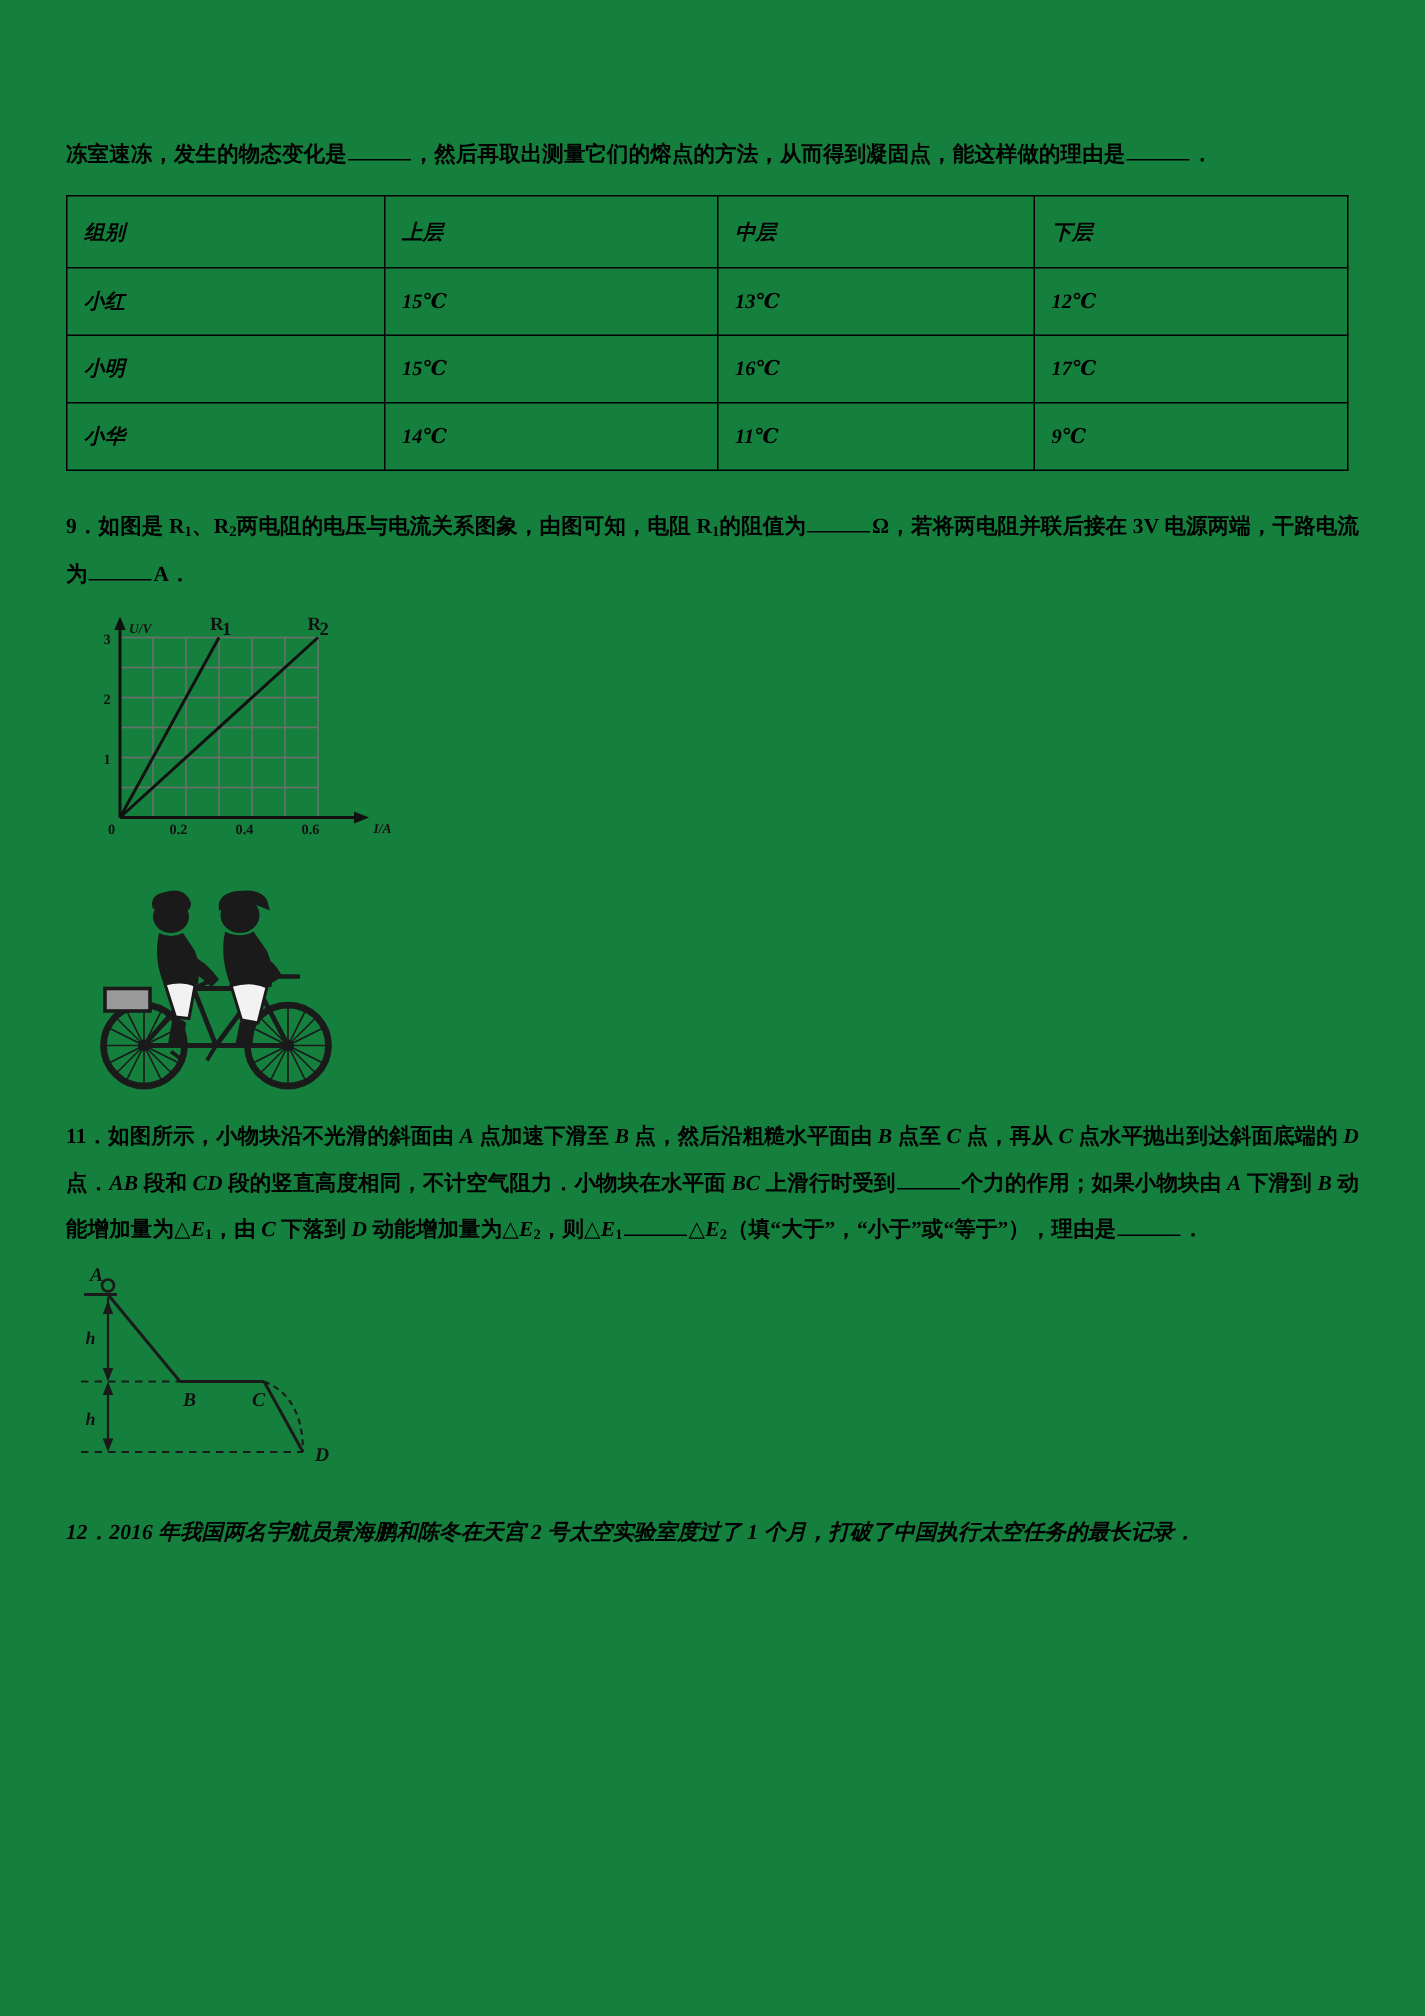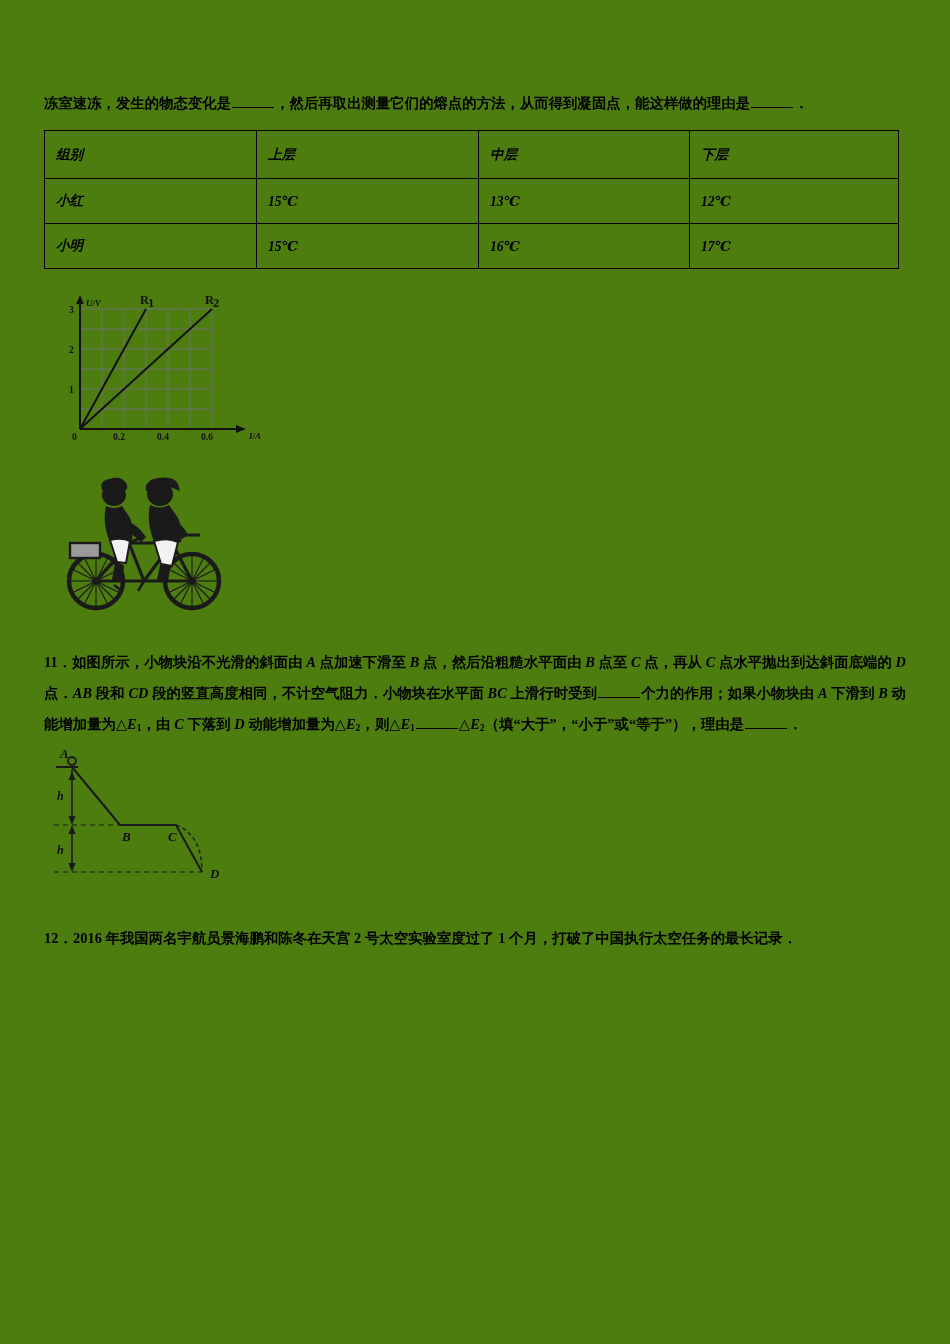--- a/index.html
+++ b/index.html
@@ -14,21 +14,21 @@
     position: relative;
     font-family: "Liberation Serif", "DejaVu Serif", serif;
     color: #000000;
     overflow: hidden;
   }
   .page {
     position: absolute;
     left: 0; top: 0;
     width: 950px;
     height: 1344px;
-    background: #4d7c0f;
+    background: #15803d;
   }
   .content {
     position: absolute;
     left: 44px;
     top: 88px;
     width: 862px;
   }
   .qtext {
     font-size: 14.3px;
     line-height: 31px;
@@ -150,24 +150,33 @@
           <td>15℃</td>
           <td>13℃</td>
           <td>12℃</td>
         </tr>
         <tr>
           <td>小明</td>
           <td>15℃</td>
           <td>16℃</td>
           <td>17℃</td>
         </tr>
+        <tr class="row-sep-light">
+          <td>小华</td>
+          <td>14℃</td>
+          <td>11℃</td>
+          <td>9℃</td>
+        </tr>
       </tbody>
     </table>
 
     <div class="qblock" style="margin-top:22px;">
+      <p class="qtext">
+        <span>9．</span><span>如图是 R</span><sub>1</sub><span>、R</span><sub>2</sub><span>两电阻的电压与电流关系图象，由图可知，电阻 R</span><sub>1</sub><span>的阻值为</span><span class="blank b-md"></span><span>Ω</span><span>，若将两电阻并联后接在 3V 电源两端，干路电流为</span><span class="blank b-md"></span><span>A．</span>
+      </p>
 
       <div class="figure fig-graph">
         <svg width="230" height="152" viewBox="0 0 230 152">
 
           <g stroke="#6f6f6f" stroke-width="1">
             <line x1="50" y1="18" x2="50" y2="138"></line>
             <line x1="72" y1="18" x2="72" y2="138"></line>
             <line x1="94" y1="18" x2="94" y2="138"></line>
             <line x1="116" y1="18" x2="116" y2="138"></line>
             <line x1="138" y1="18" x2="138" y2="138"></line>
@@ -294,21 +303,21 @@
             <path d="M92 14 q-2 -11 12 -13 q16 -2 20 6 l2 7 l-10 -4 z"></path>
             <path d="M96 28 q10 5 19 0 l9 13 q5 11 3 24 l-26 2 q-9 -20 -5 -39 z"></path>
             <path d="M116 41 q14 7 18 17 l-6 4 q-10 -11 -18 -15 z"></path>
             <path d="M100 64 q14 -4 24 1 l-6 24 l-11 -2 z" fill="#f2f2f2" stroke="#1a1a1a" stroke-width="2"></path>
             <path d="M106 88 q8 0 10 3 l-2 14 l-11 -2 z"></path>
           </g>
         </svg>
       </div>
     </div>
 
-    <div class="qblock" style="margin-top:28px;">
+    <div class="qblock" style="margin-top:8px;">
       <p class="qtext">
         <span>11．</span><span>如图所示，小物块沿不光滑的斜面由 </span><span class="ital">A</span><span> 点加速下滑至 </span><span class="ital">B</span><span> 点，然后沿粗糙水平面由 </span><span class="ital">B</span><span> 点至 </span><span class="ital">C</span><span> 点，再从 </span><span class="ital">C</span><span> 点水平抛出到达斜面底端的 </span><span class="ital">D</span><span> 点．</span><span class="ital">AB</span><span> 段和 </span><span class="ital">CD</span><span> 段的竖直高度相同，不计空气阻力．小物块在水平面 </span><span class="ital">BC</span><span> 上滑行时受到</span><span class="blank b-md"></span><span>个力的作用；如果小物块由 </span><span class="ital">A</span><span> 下滑到 </span><span class="ital">B</span><span> 动能增加量为△</span><span class="ital">E</span><sub>1</sub><span>，由 </span><span class="ital">C</span><span> 下落到 </span><span class="ital">D</span><span> 动能增加量为△</span><span class="ital">E</span><sub>2</sub><span>，则△</span><span class="ital">E</span><sub>1</sub><span class="blank b-md"></span><span>△</span><span class="ital">E</span><sub>2</sub><span>（填“大于”，“小于”或“等于”），理由是</span><span class="blank b-md"></span><span>．</span>
       </p>
 
       <div class="figure fig-incline">
         <svg width="215" height="140" viewBox="0 0 215 140">
 
           <circle cx="28" cy="14" r="4" fill="none" stroke="#1a1a1a" stroke-width="1.8"></circle>
 
           <line x1="12" y1="20" x2="34" y2="20" stroke="#1a1a1a" stroke-width="2"></line>
@@ -337,20 +346,20 @@
           <text class="pt-lbl" x="16" y="11">A</text>
           <text class="pt-lbl" x="78" y="94">B</text>
           <text class="pt-lbl" x="124" y="94">C</text>
           <text class="pt-lbl" x="166" y="131">D</text>
           <text class="h-lbl" x="13" y="53">h</text>
           <text class="h-lbl" x="13" y="107">h</text>
         </svg>
       </div>
     </div>
 
-    <div class="qblock" style="margin-top:36px;">
+    <div class="qblock" style="margin-top:24px;font-style:italic;">
       <p class="qtext">
         <span>12．</span><span>2016 年我国两名宇航员景海鹏和陈冬在天宫 2 号太空实验室度过了 1 个月，打破了中国执行太空任务的最长记录．</span>
       </p>
     </div>
 
   </div>
 </div>
 
 </body></html>

